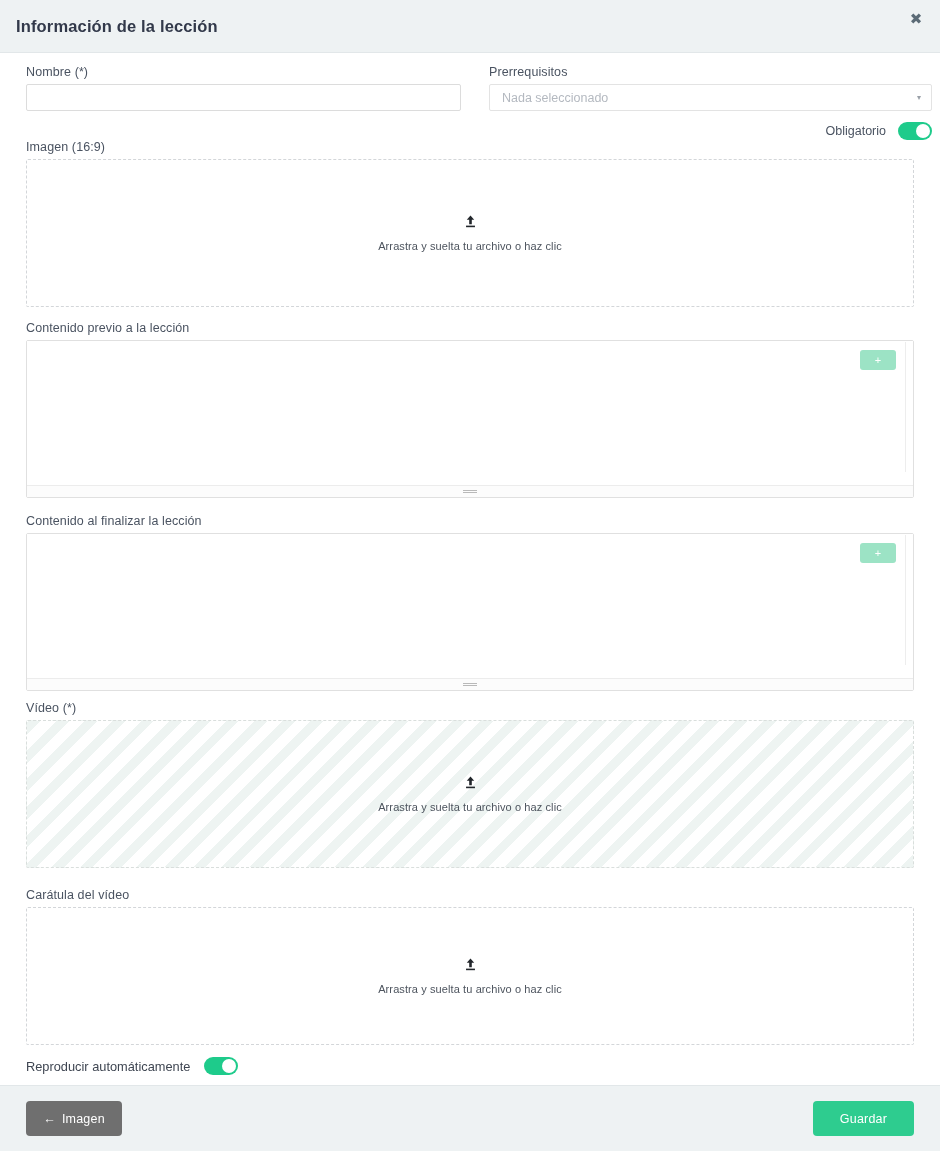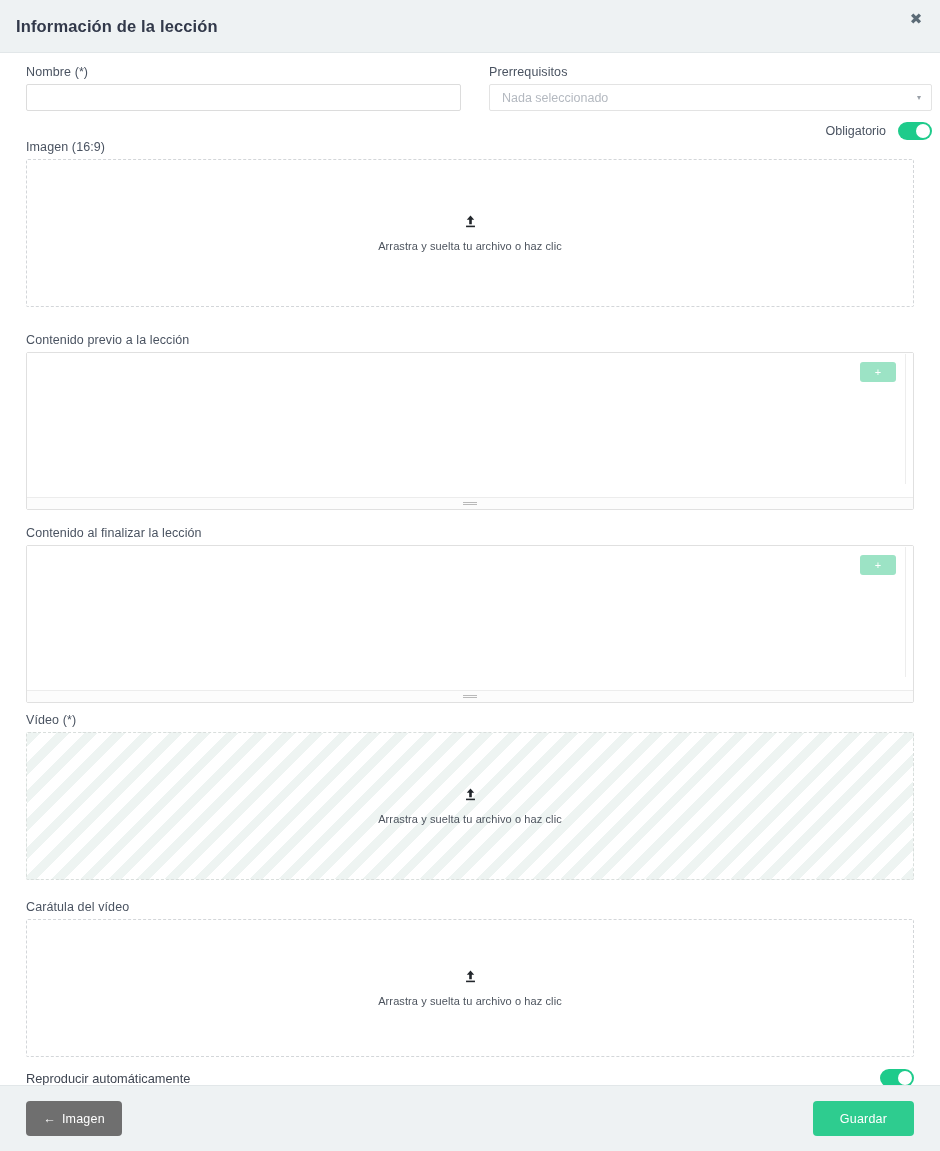--- a/index.html
+++ b/index.html
@@ -217,29 +217,28 @@
     justify-content: center;
     cursor: ns-resize;
   }
   .editor-resize .grip {
     width: 14px;
     height: 3px;
     border-top: 1px solid #b9b9b9;
     border-bottom: 1px solid #b9b9b9;
   }
 
-  .section { margin-top: 26px; }
+  .section { margin-top: 14px; }
 
   
   .autoplay-row {
     display: flex;
     align-items: center;
     gap: 14px;
     padding: 12px 0 14px 0;
-    justify-content: space-between;
   }
   .autoplay-label {
     font-size: 12.8px;
     color: #3f4652;
   }
 
   .modal-footer {
     flex: 0 0 66px;
     height: 66px;
     background: #eef2f3;

